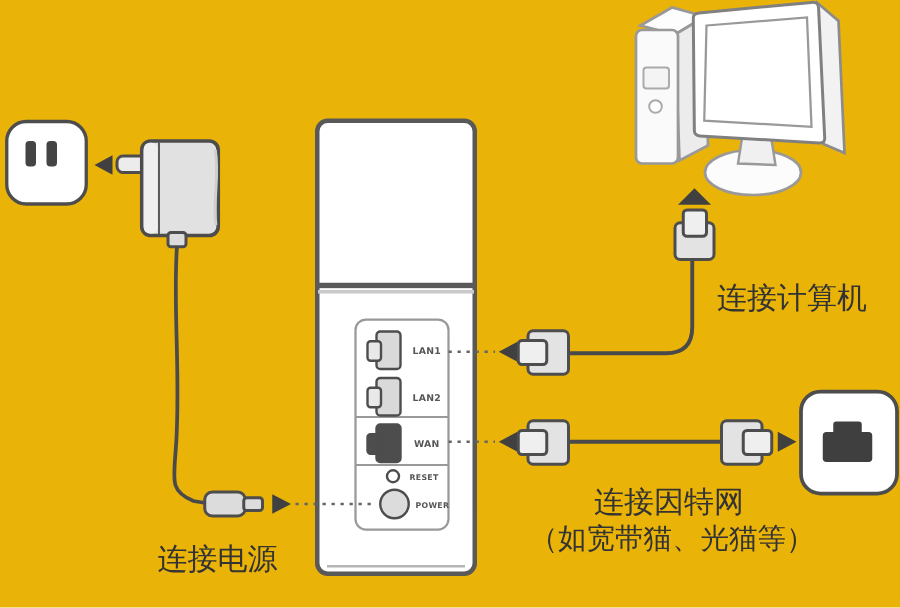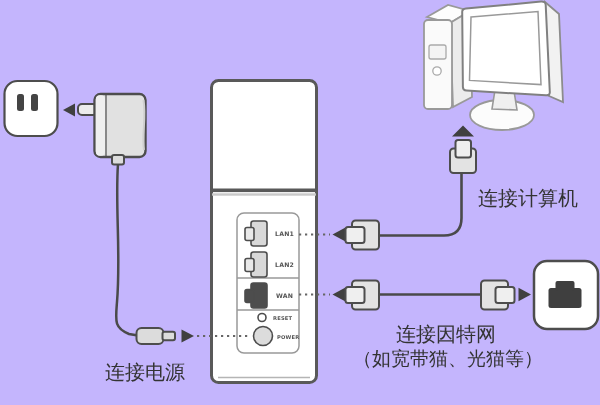--- a/index.html
+++ b/index.html
@@ -1,16 +1,16 @@
 <!DOCTYPE html>
 <html><head>
 <meta charset="utf-8">
 <style>
   html,body{margin:0;padding:0;background:#fff;}
-  .stage{position:relative;width:600px;height:405px;background:#c4b5fd;overflow:hidden;
+  .stage{position:relative;width:600px;height:405px;background:#eab308;overflow:hidden;
          font-family:"DejaVu Sans","Liberation Sans",sans-serif;}
   svg{display:block;}
   text{font-family:"DejaVu Sans","Liberation Sans",sans-serif;}
   .cn-label{font-size:20px;fill:#333;}
   .port-label{font-size:6.2px;font-weight:600;fill:#555;letter-spacing:.2px;}
   .port-label-sm{font-size:5.2px;font-weight:600;fill:#555;letter-spacing:.2px;}
 </style>
 </head>
 <body>
 

